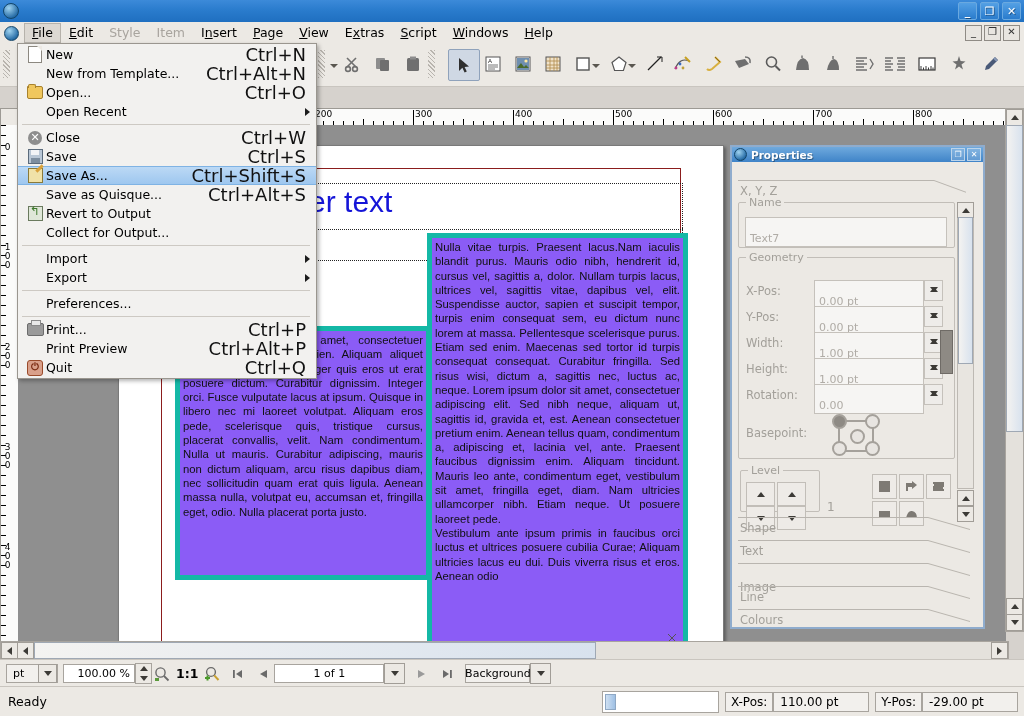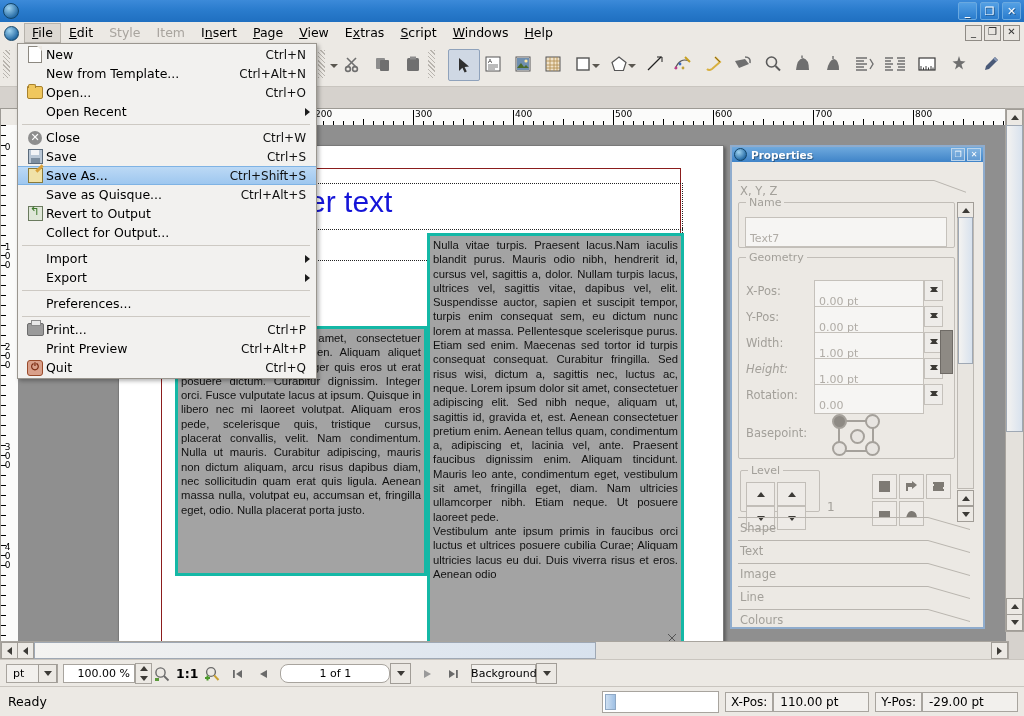--- a/index.html
+++ b/index.html
@@ -106,21 +106,21 @@
   .page{
     position:absolute;left:100px;top:20px;width:604px;height:790px;
     background:#fff;border:1px solid #7a7a7a;
     box-shadow:2px 2px 3px rgba(0,0,0,.35);
   }
   .margin-guide{
     position:absolute;left:42px;top:22px;right:42px;bottom:40px;
     border:1px solid #8b1d1d;border-top-color:#8b1d1d;
   }
   .frame{
-    position:absolute;border:3px solid #14b8a6;background:#a3a3a3;
+    position:absolute;border:5px solid #14b8a6;background:#8b5cf6;
     font-size:11.3px;line-height:14.3px;color:#111;
     text-align:justify;overflow:hidden;
     font-family:"Liberation Sans",sans-serif;
   }
   .frame p{margin:0;}
   .header-frame{
     position:absolute;border:1px dotted #222;background:transparent;
   }
   .header-text{
     color:#1515d8;font-size:30px;line-height:34px;white-space:nowrap;
@@ -241,21 +241,21 @@
     position:absolute;left:17px;top:43px;width:298px;
     background:#f2f1ef;border:1px solid #9a968f;
     box-shadow:2px 2px 4px rgba(0,0,0,.3);z-index:50;padding:1px 0;
   }
   .mi{
     position:relative;height:19px;display:flex;align-items:center;
     font-size:12.5px;padding:0 6px;cursor:default;
   }
   .mi .ic{width:22px;height:17px;display:flex;align-items:center;justify-content:center;flex:0 0 22px;}
   .mi .lbl{flex:1;white-space:nowrap;}
-  .mi .acc{color:#111;font-size:12px;padding-right:4px;white-space:nowrap;}
+  .mi .acc{color:#111;font-size:18px;padding-right:4px;white-space:nowrap;}
   .mi.sel{
     background:linear-gradient(to bottom,#bcd9f5,#9ec7ef);
     border-top:1px solid #7fb3e4;border-bottom:1px solid #7fb3e4;height:17px;
   }
   .mi .sub{
     width:0;height:0;border-top:4px solid transparent;border-bottom:4px solid transparent;
     border-left:5px solid #1c1c1c;margin-left:6px;
   }
   .msep{height:1px;background:#cdc9c3;margin:3px 6px 3px 4px;}
 
@@ -753,21 +753,21 @@
       <div class="field" style="left:82px;top:170px;width:110px;height:19px;">1.00 pt</div>
       <div class="spin" style="left:192px;top:170px;height:19px;">
         <div>
             <div class="arrow a-up"></div>
           </div>
           <div>
             <div class="arrow a-dn"></div>
           </div>
       </div>
 
-      <div class="plabel" style="left:14px;top:200px;font-style:italic;">Height:</div>
+      <div class="plabel" style="left:14px;top:200px;">Height:</div>
       <div class="field" style="left:82px;top:196px;width:110px;height:19px;">1.00 pt</div>
       <div class="spin" style="left:192px;top:196px;height:19px;">
         <div>
             <div class="arrow a-up"></div>
           </div>
           <div>
             <div class="arrow a-dn"></div>
           </div>
       </div>
 
@@ -860,21 +860,21 @@
       <div class="tabslope" style="left:6px;top:355px;width:190px;"></div>
       <div class="tabslope" style="left:196px;top:355px;width:42px;transform:skewY(16deg);transform-origin:left top;"></div>
       <div class="tabhdr" style="top:359px;">Shape</div>
 
       <div class="tabslope" style="left:6px;top:378px;width:190px;"></div>
       <div class="tabslope" style="left:196px;top:378px;width:42px;transform:skewY(16deg);transform-origin:left top;"></div>
       <div class="tabhdr" style="top:382px;">Text</div>
 
       <div class="tabslope" style="left:6px;top:401px;width:190px;"></div>
       <div class="tabslope" style="left:196px;top:401px;width:42px;transform:skewY(16deg);transform-origin:left top;"></div>
-      <div class="tabhdr" style="top:405px;text-align:right;">Image</div>
+      <div class="tabhdr" style="top:418px;text-align:right;">Image</div>
 
       <div class="tabslope" style="left:6px;top:424px;width:190px;"></div>
       <div class="tabslope" style="left:196px;top:424px;width:42px;transform:skewY(16deg);transform-origin:left top;"></div>
       <div class="tabhdr" style="top:428px;">Line</div>
 
       <div class="tabslope" style="left:6px;top:447px;width:190px;"></div>
       <div class="tabslope" style="left:196px;top:447px;width:42px;transform:skewY(16deg);transform-origin:left top;"></div>
       <div class="tabhdr" style="top:451px;">Colours</div>
     </div>
   </div>
@@ -910,21 +910,21 @@
       <svg width="14" height="12" viewBox="0 0 14 12">
           <rect x="2" y="2" width="1.8" height="8" fill="#6a6a6a"></rect>
           <path d="M11 2 L11 10 L5 6 Z" fill="#6a6a6a"></path>
         </svg>
     </span>
     <span class="navbtn" style="margin-left:6px">
       <svg width="14" height="12" viewBox="0 0 14 12">
           <path d="M10 2 L10 10 L3 6 Z" fill="#6a6a6a"></path>
         </svg>
     </span>
-    <div class="sb-widget" style="margin-left:6px;width:110px;justify-content:center;border-radius:8px;">1 of 1</div>
+    <div class="sb-widget" style="width:110px;justify-content:center;">1 of 1</div>
     <span class="dropbtn" style="height:19px;width:19px;">
         <span class="arrow a-dn"></span>
       </span>
     <span class="navbtn" style="margin-left:6px">
       <svg width="14" height="12" viewBox="0 0 14 12">
           <path d="M4 2 L4 10 L11 6 Z" fill="#9a9a9a"></path>
         </svg>
     </span>
     <span class="navbtn" style="margin-left:6px">
       <svg width="14" height="12" viewBox="0 0 14 12">

